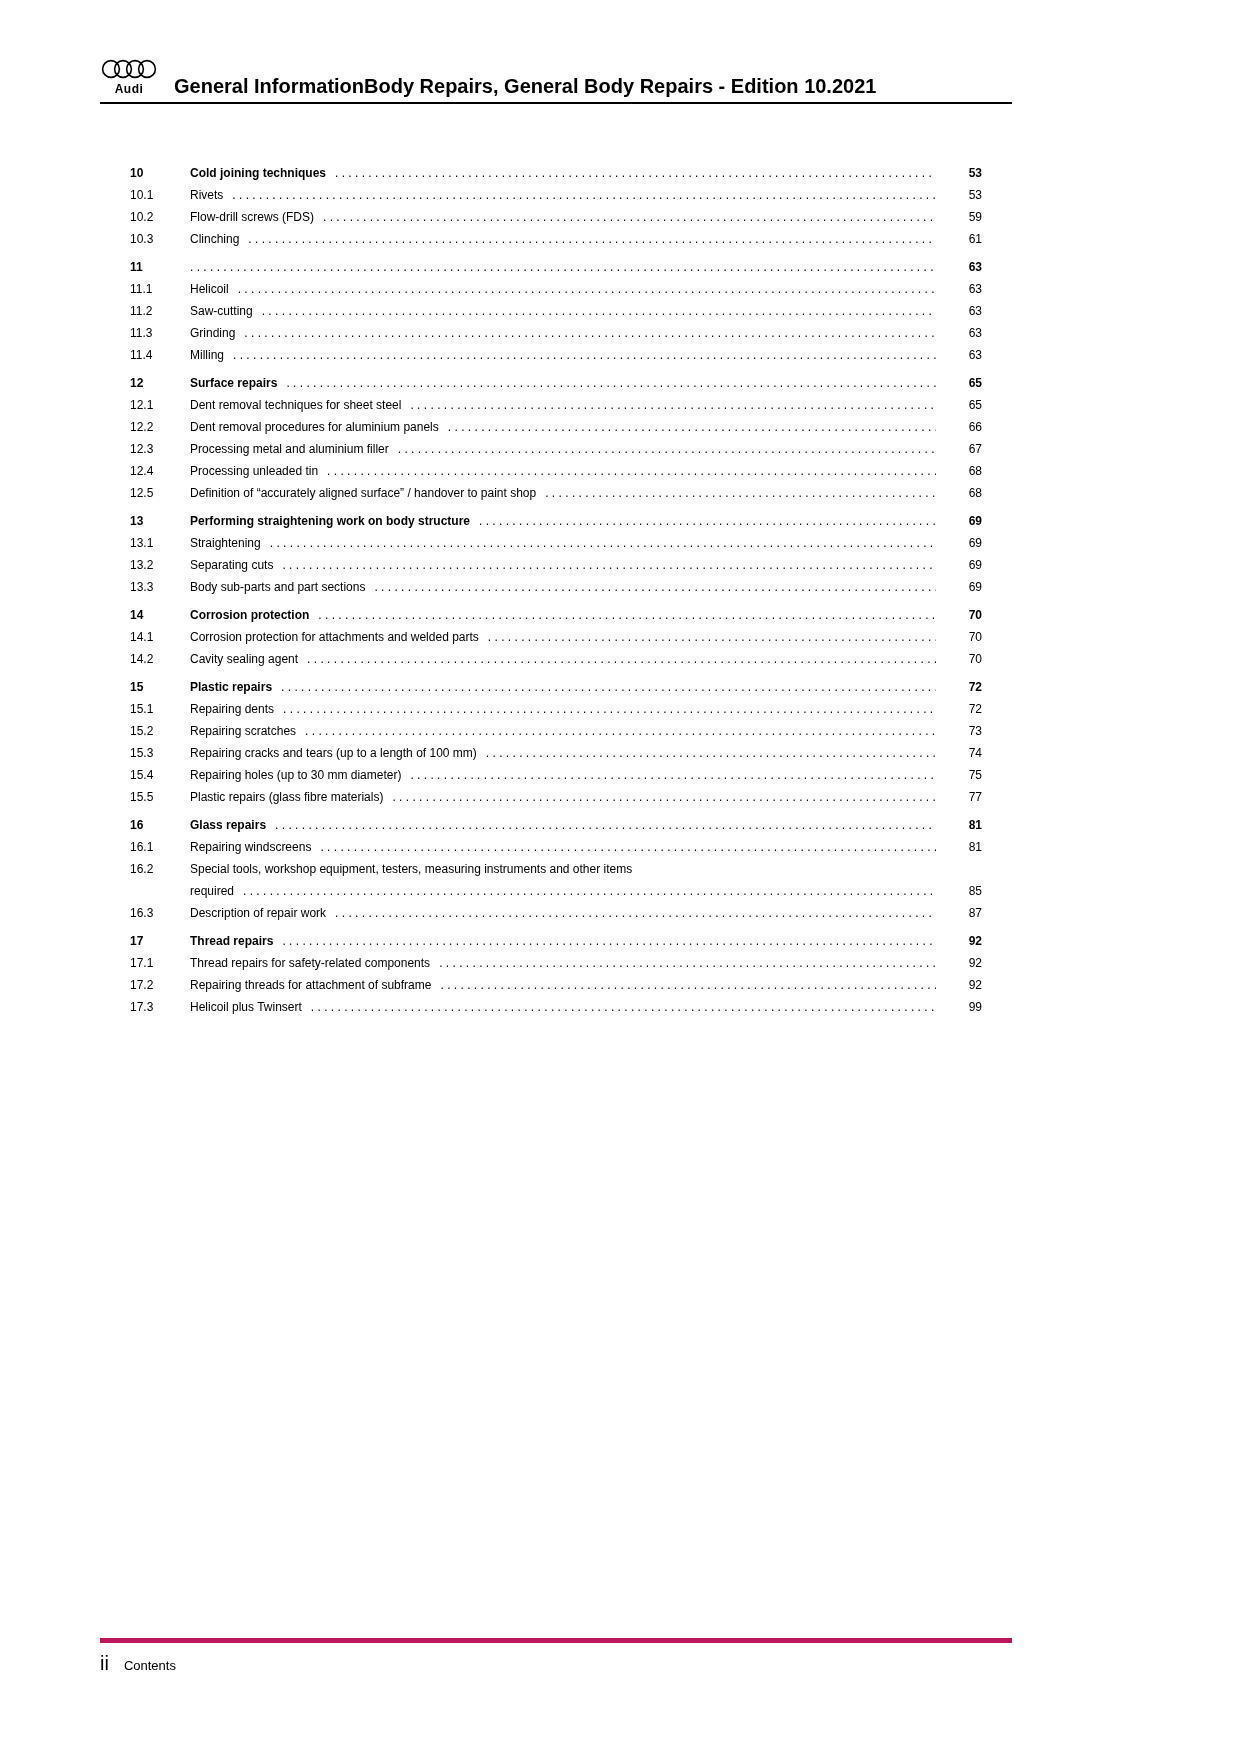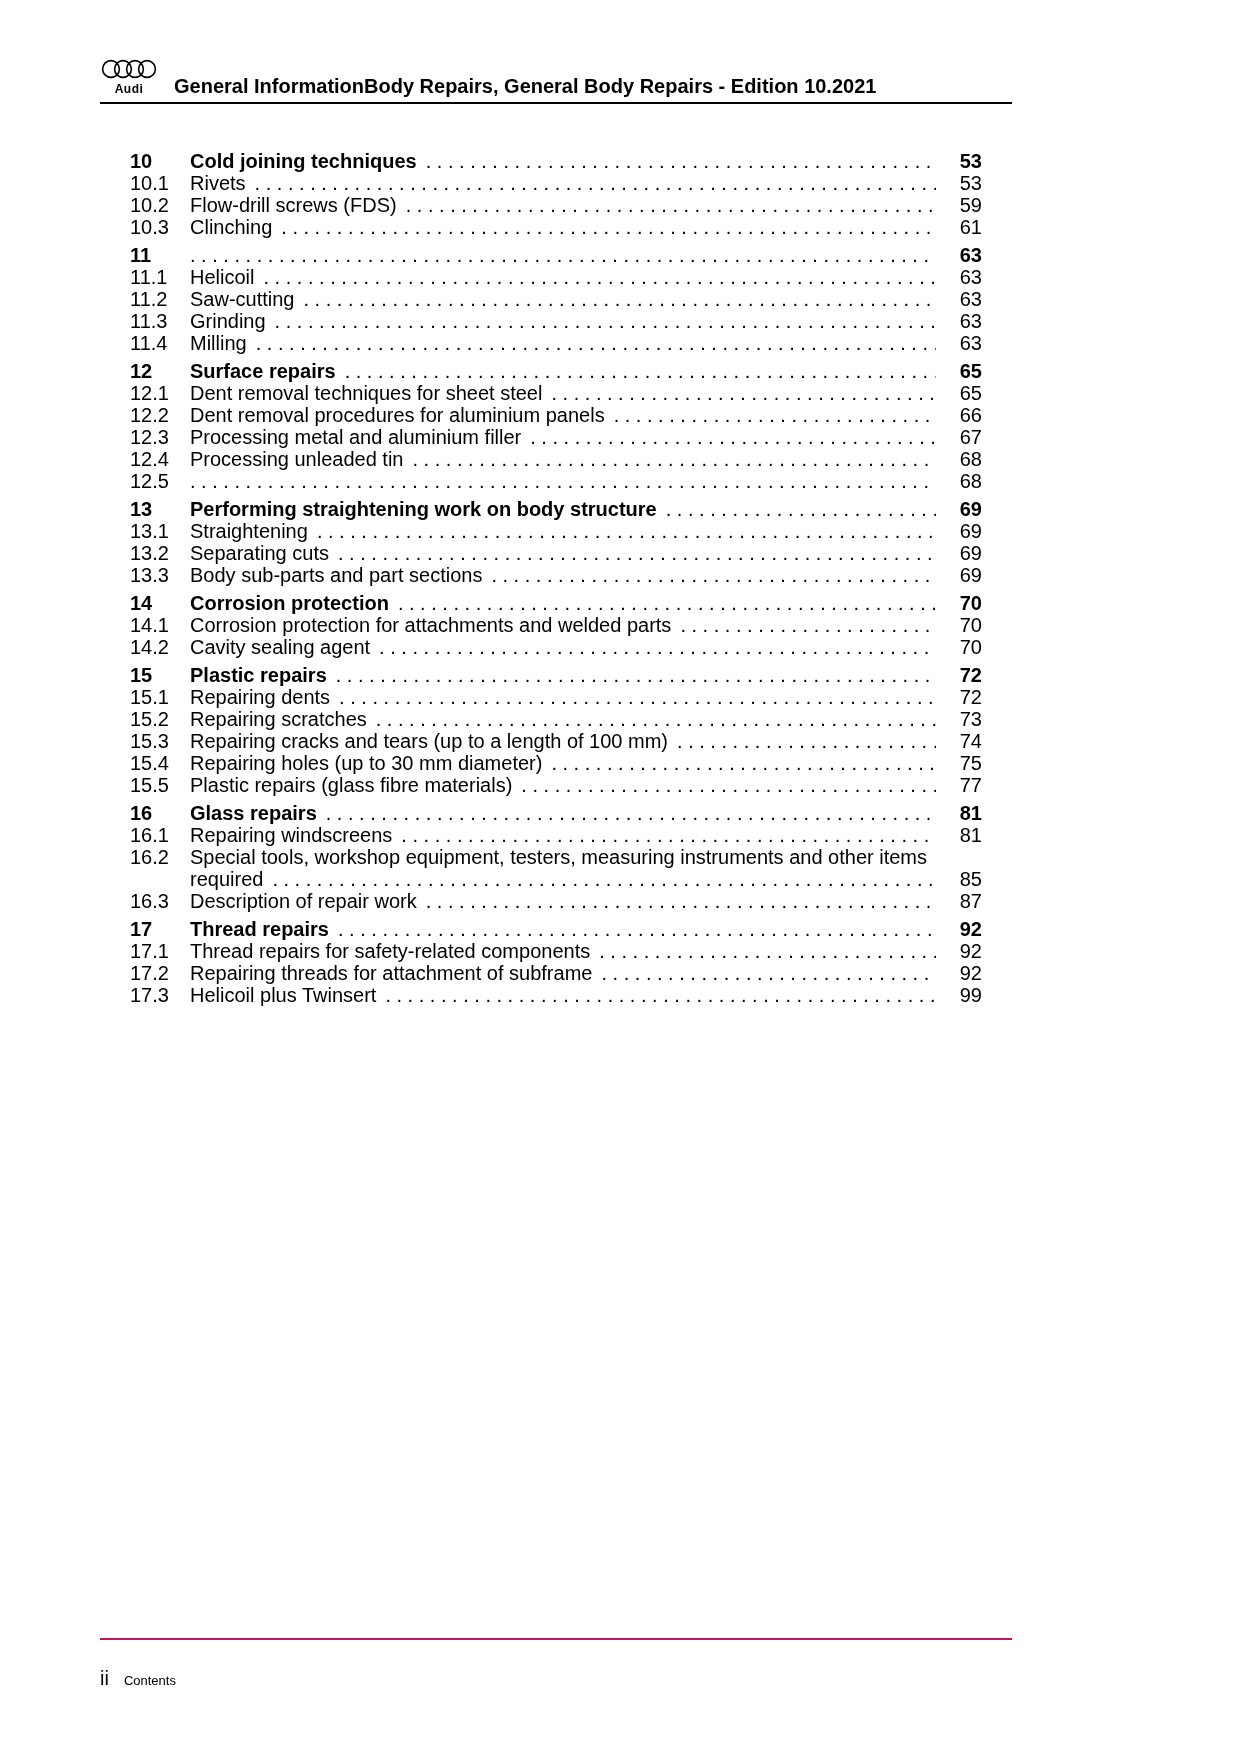--- a/index.html
+++ b/index.html
@@ -39,24 +39,24 @@
     margin-top: 2px;
   }
   .header-title {
     font-weight: bold;
     font-size: 20px;
     line-height: 18px;
     padding-bottom: 1px;
   }
   
   .toc {
-    margin-top: 46px;
+    margin-top: 58px;
     padding-left: 30px;
     padding-right: 30px;
-    font-size: 20px;
+    font-size: 12px;
     line-height: 22px;
   }
   .toc-row {
     display: flex;
     align-items: flex-start;
   }
   .toc-row.bold {
     font-weight: bold;
     margin-top: 6px;
   }
@@ -82,22 +82,22 @@
   .toc-page {
     flex: 0 0 46px;
     text-align: right;
     align-self: flex-end;
   }
   
   .footer {
     position: absolute;
     left: 0; top: 1638px;
     width: 912px;
-    border-top: 2px solid #be185d;
-    padding-top: 27px;
+    border-top: 5px solid #be185d;
+    padding-top: 9px;
   }
   .footer-inner {
     display: flex;
     align-items: baseline;
     gap: 15px;
   }
   .footer-page { font-size: 20px; }
   .footer-label { font-size: 13px; }
 </style>
 </head>
@@ -228,20 +228,21 @@
         <span class="toc-num">12.4</span>
         <span class="toc-mid">
           <span class="toc-title">Processing unleaded tin</span>
           <span class="leader">. . . . . . . . . . . . . . . . . . . . . . . . . . . . . . . . . . . . . . . . . . . . . . . . . . . . . . . . . . . . . . . . . . . . . . . . . . . . . . . . . . . . . . . . . . . . . . . . . . . . . . . . . . . . . . . . . . . . . . . . . . . . . . . . . . . . . . . . . . . . . . . . . . . . . . . . . . . . . . . . . . . . . . . . . . . . . . . . . . . . . . . . . . . . . . . . . . . . . . . . . . . . . . . . . . . . . . . . . . . . </span>
         </span>
         <span class="toc-page">68</span>
       </div>
       <div class="toc-row">
         <span class="toc-num">12.5</span>
         <span class="toc-mid">
+          <span class="toc-title">Definition of “accurately aligned surface” / handover to paint shop</span>
           <span class="leader">. . . . . . . . . . . . . . . . . . . . . . . . . . . . . . . . . . . . . . . . . . . . . . . . . . . . . . . . . . . . . . . . . . . . . . . . . . . . . . . . . . . . . . . . . . . . . . . . . . . . . . . . . . . . . . . . . . . . . . . . . . . . . . . . . . . . . . . . . . . . . . . . . . . . . . . . . . . . . . . . . . . . . . . . . . . . . . . . . . . . . . . . . . . . . . . . . . . . . . . . . . . . . . . . . . . . . . . . . . . . </span>
         </span>
         <span class="toc-page">68</span>
       </div>
       <div class="toc-row bold">
         <span class="toc-num">13</span>
         <span class="toc-mid">
           <span class="toc-title">Performing straightening work on body structure</span>
           <span class="leader">. . . . . . . . . . . . . . . . . . . . . . . . . . . . . . . . . . . . . . . . . . . . . . . . . . . . . . . . . . . . . . . . . . . . . . . . . . . . . . . . . . . . . . . . . . . . . . . . . . . . . . . . . . . . . . . . . . . . . . . . . . . . . . . . . . . . . . . . . . . . . . . . . . . . . . . . . . . . . . . . . . . . . . . . . . . . . . . . . . . . . . . . . . . . . . . . . . . . . . . . . . . . . . . . . . . . . . . . . . . . </span>
         </span>

